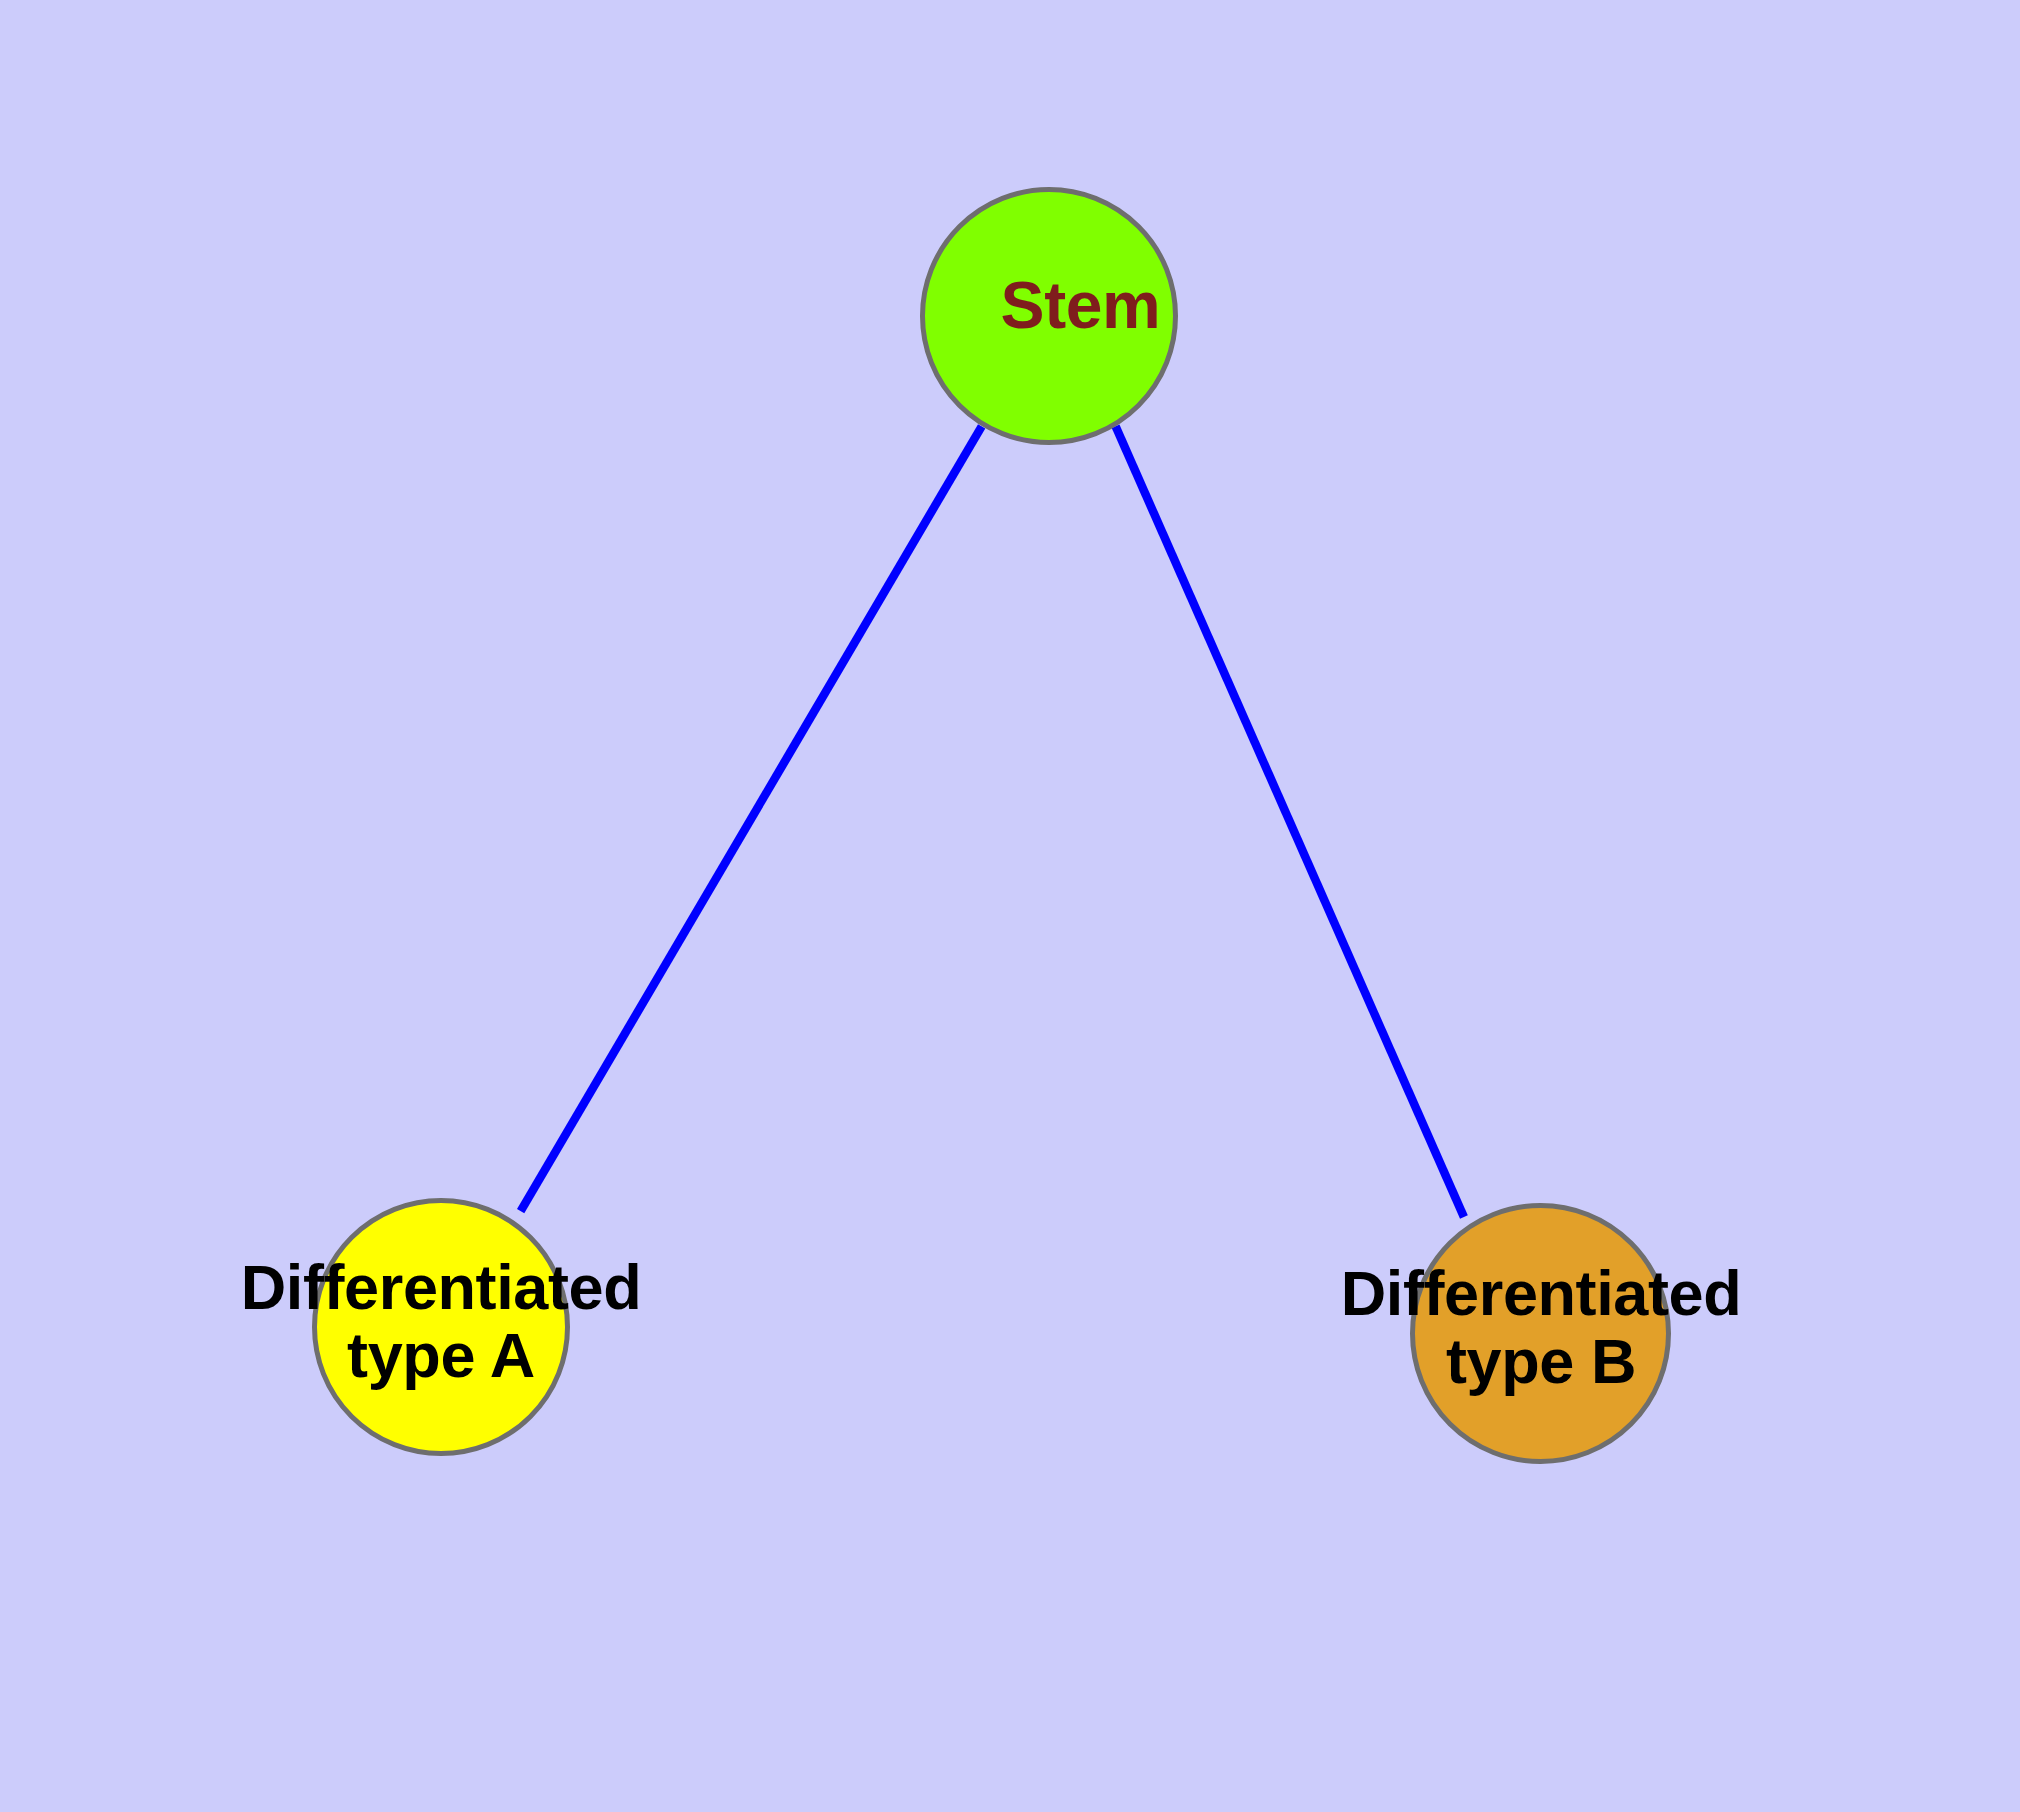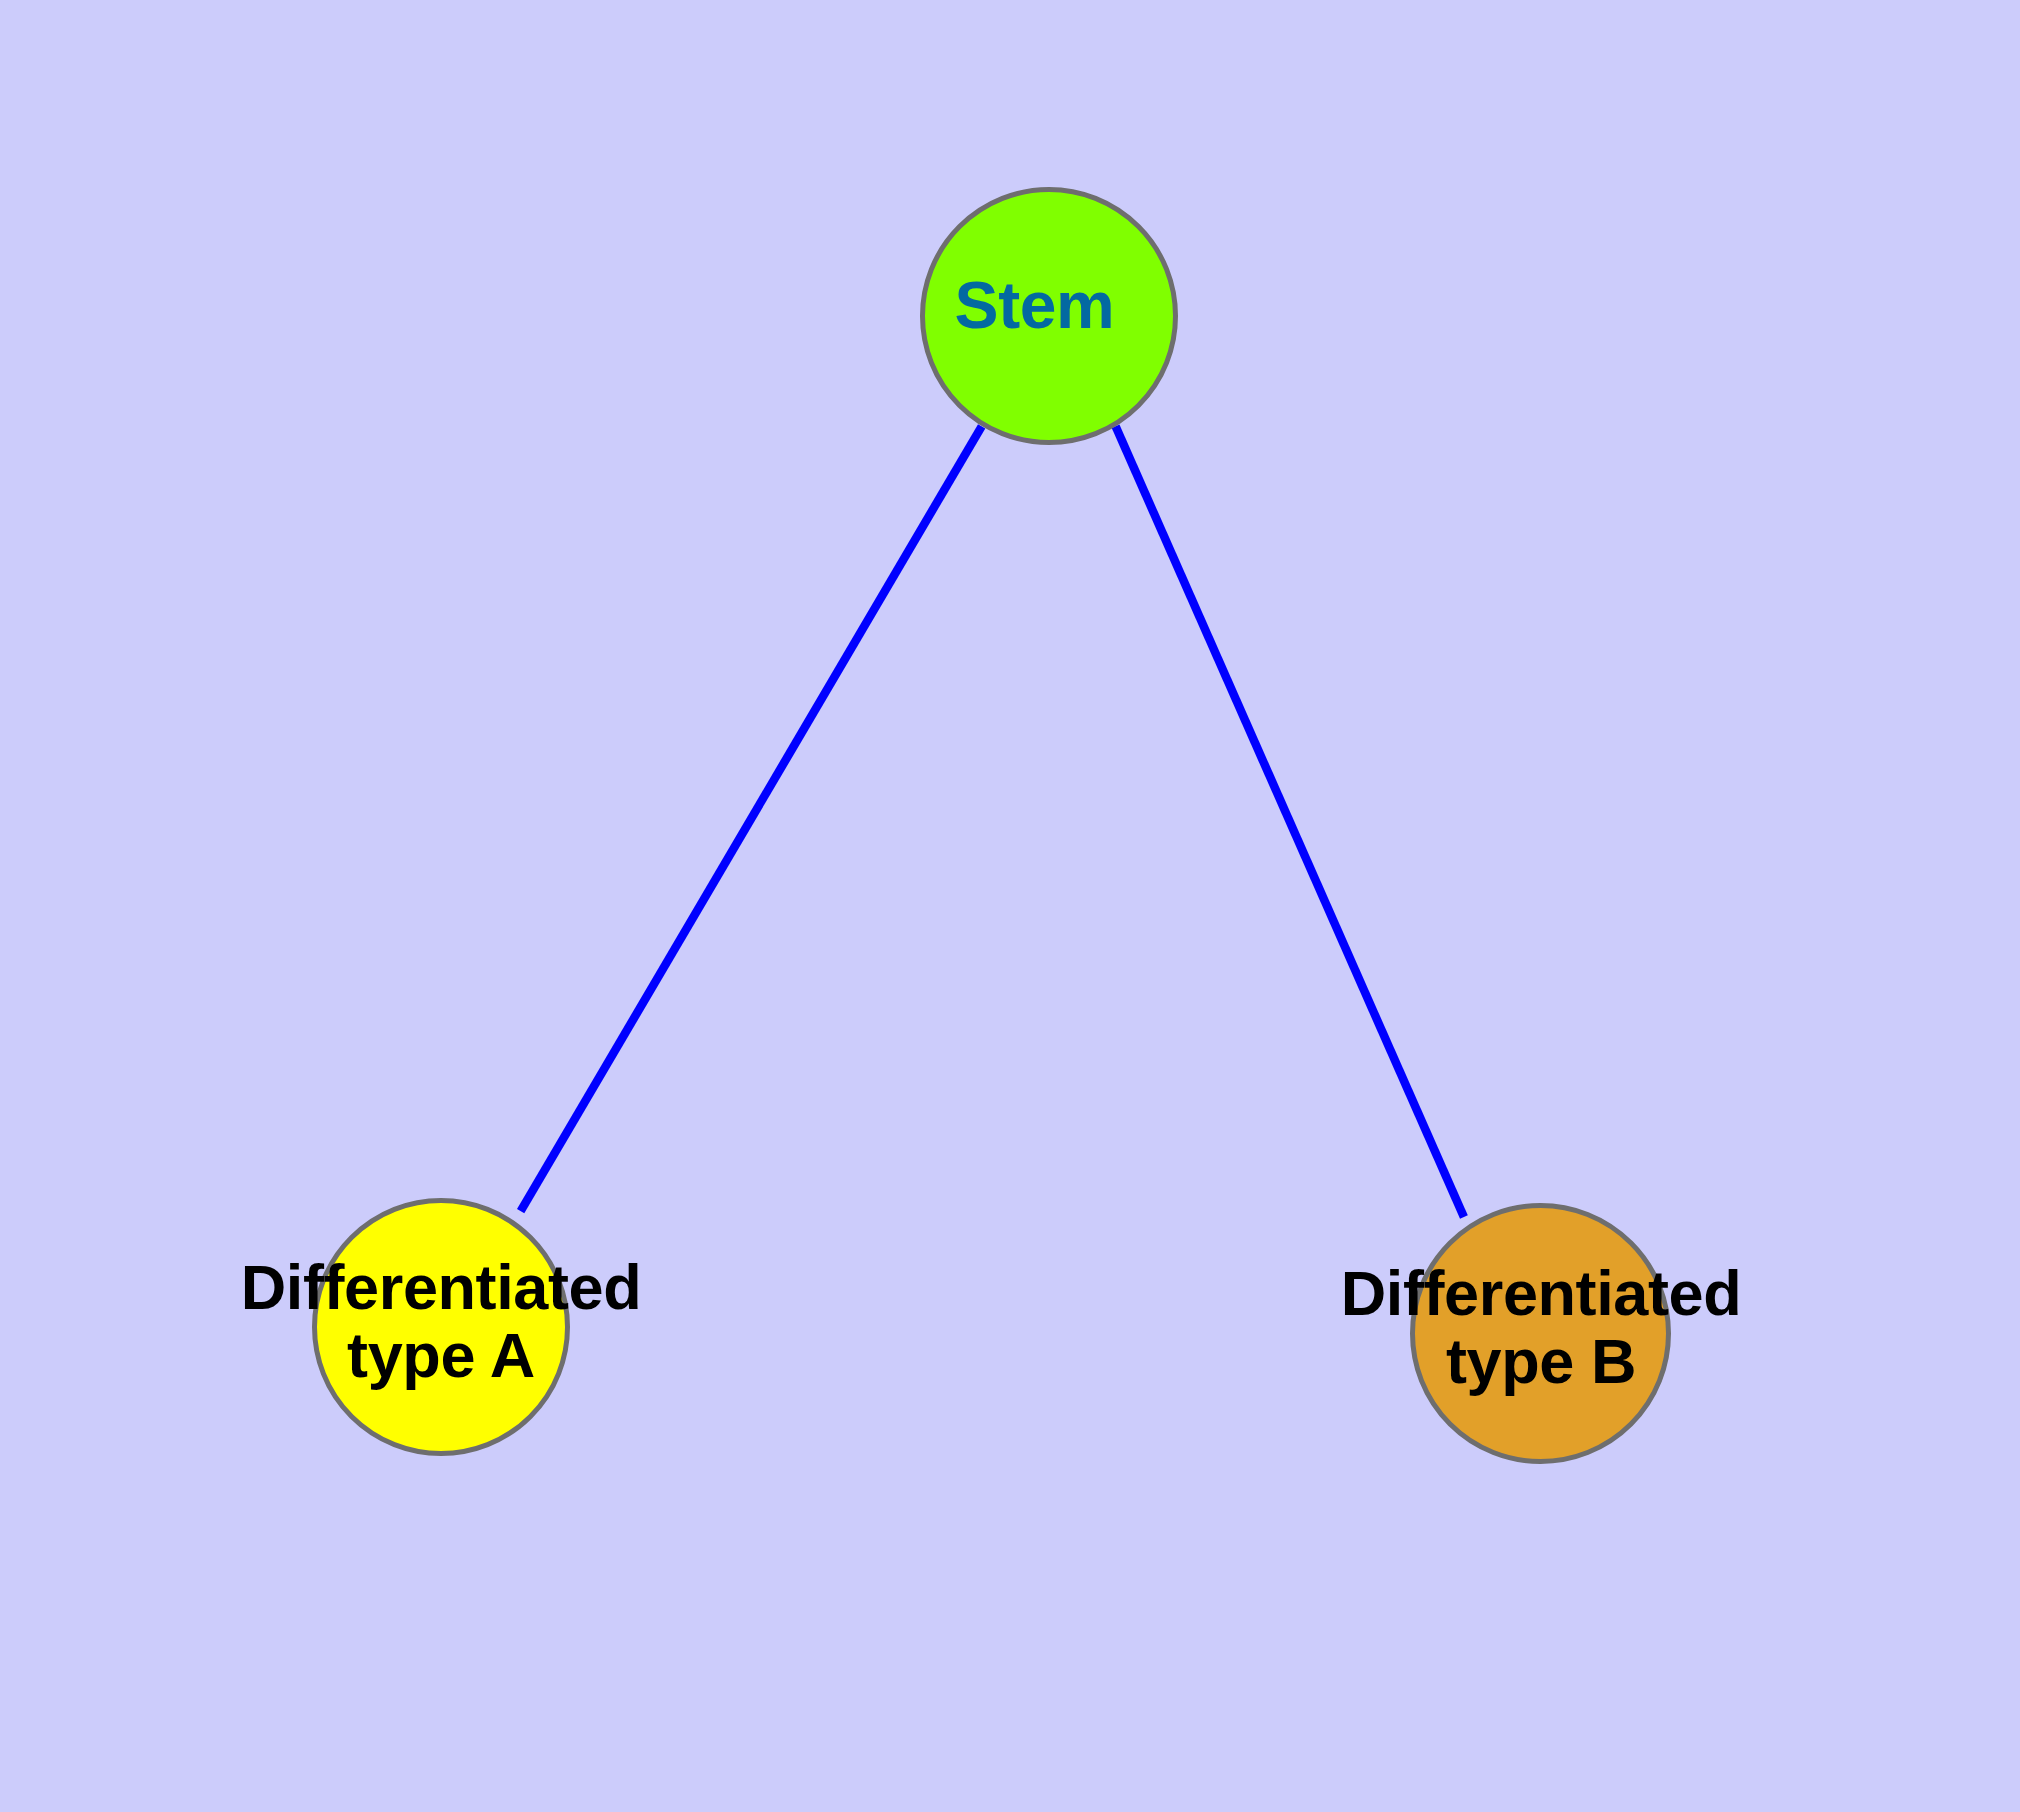--- a/index.html
+++ b/index.html
@@ -97,16 +97,16 @@
   </svg>
 
   <div class="node" id="node-diff-a" style="left: 312px; top: 1198px; width: 258px; height: 258px; background: rgb(255, 255, 0); border-color: rgb(110, 110, 110);"></div>
   <div class="node" id="node-diff-b" style="left: 1410px; top: 1203px; width: 261px; height: 261px; background: rgb(226, 160, 41); border-color: rgb(110, 110, 110);"></div>
   <div class="node" id="node-stem" style="left: 920px; top: 187px; width: 258px; height: 258px; background: rgb(128, 255, 0); border-color: rgb(110, 110, 110);"></div>
 
   <div class="node-label" id="label-diff-a" style="left: 102px; color: rgb(0, 0, 0);"><span>Differentiated</span><br><span>type A</span></div>
 
   <div class="node-label" id="label-diff-b" style="left: 1202px; color: rgb(0, 0, 0);"><span>Differentiated</span><br><span>type B</span></div>
 
-  <div class="node-label" id="label-stem" style="left: 780px; color: #0369a1;"><span>Stem</span></div>
+  <div class="node-label" id="label-stem" style="left: 826px; color: #7f1d1d;"><span>Stem</span></div>
 
 </div>
 
 
 </body></html>

